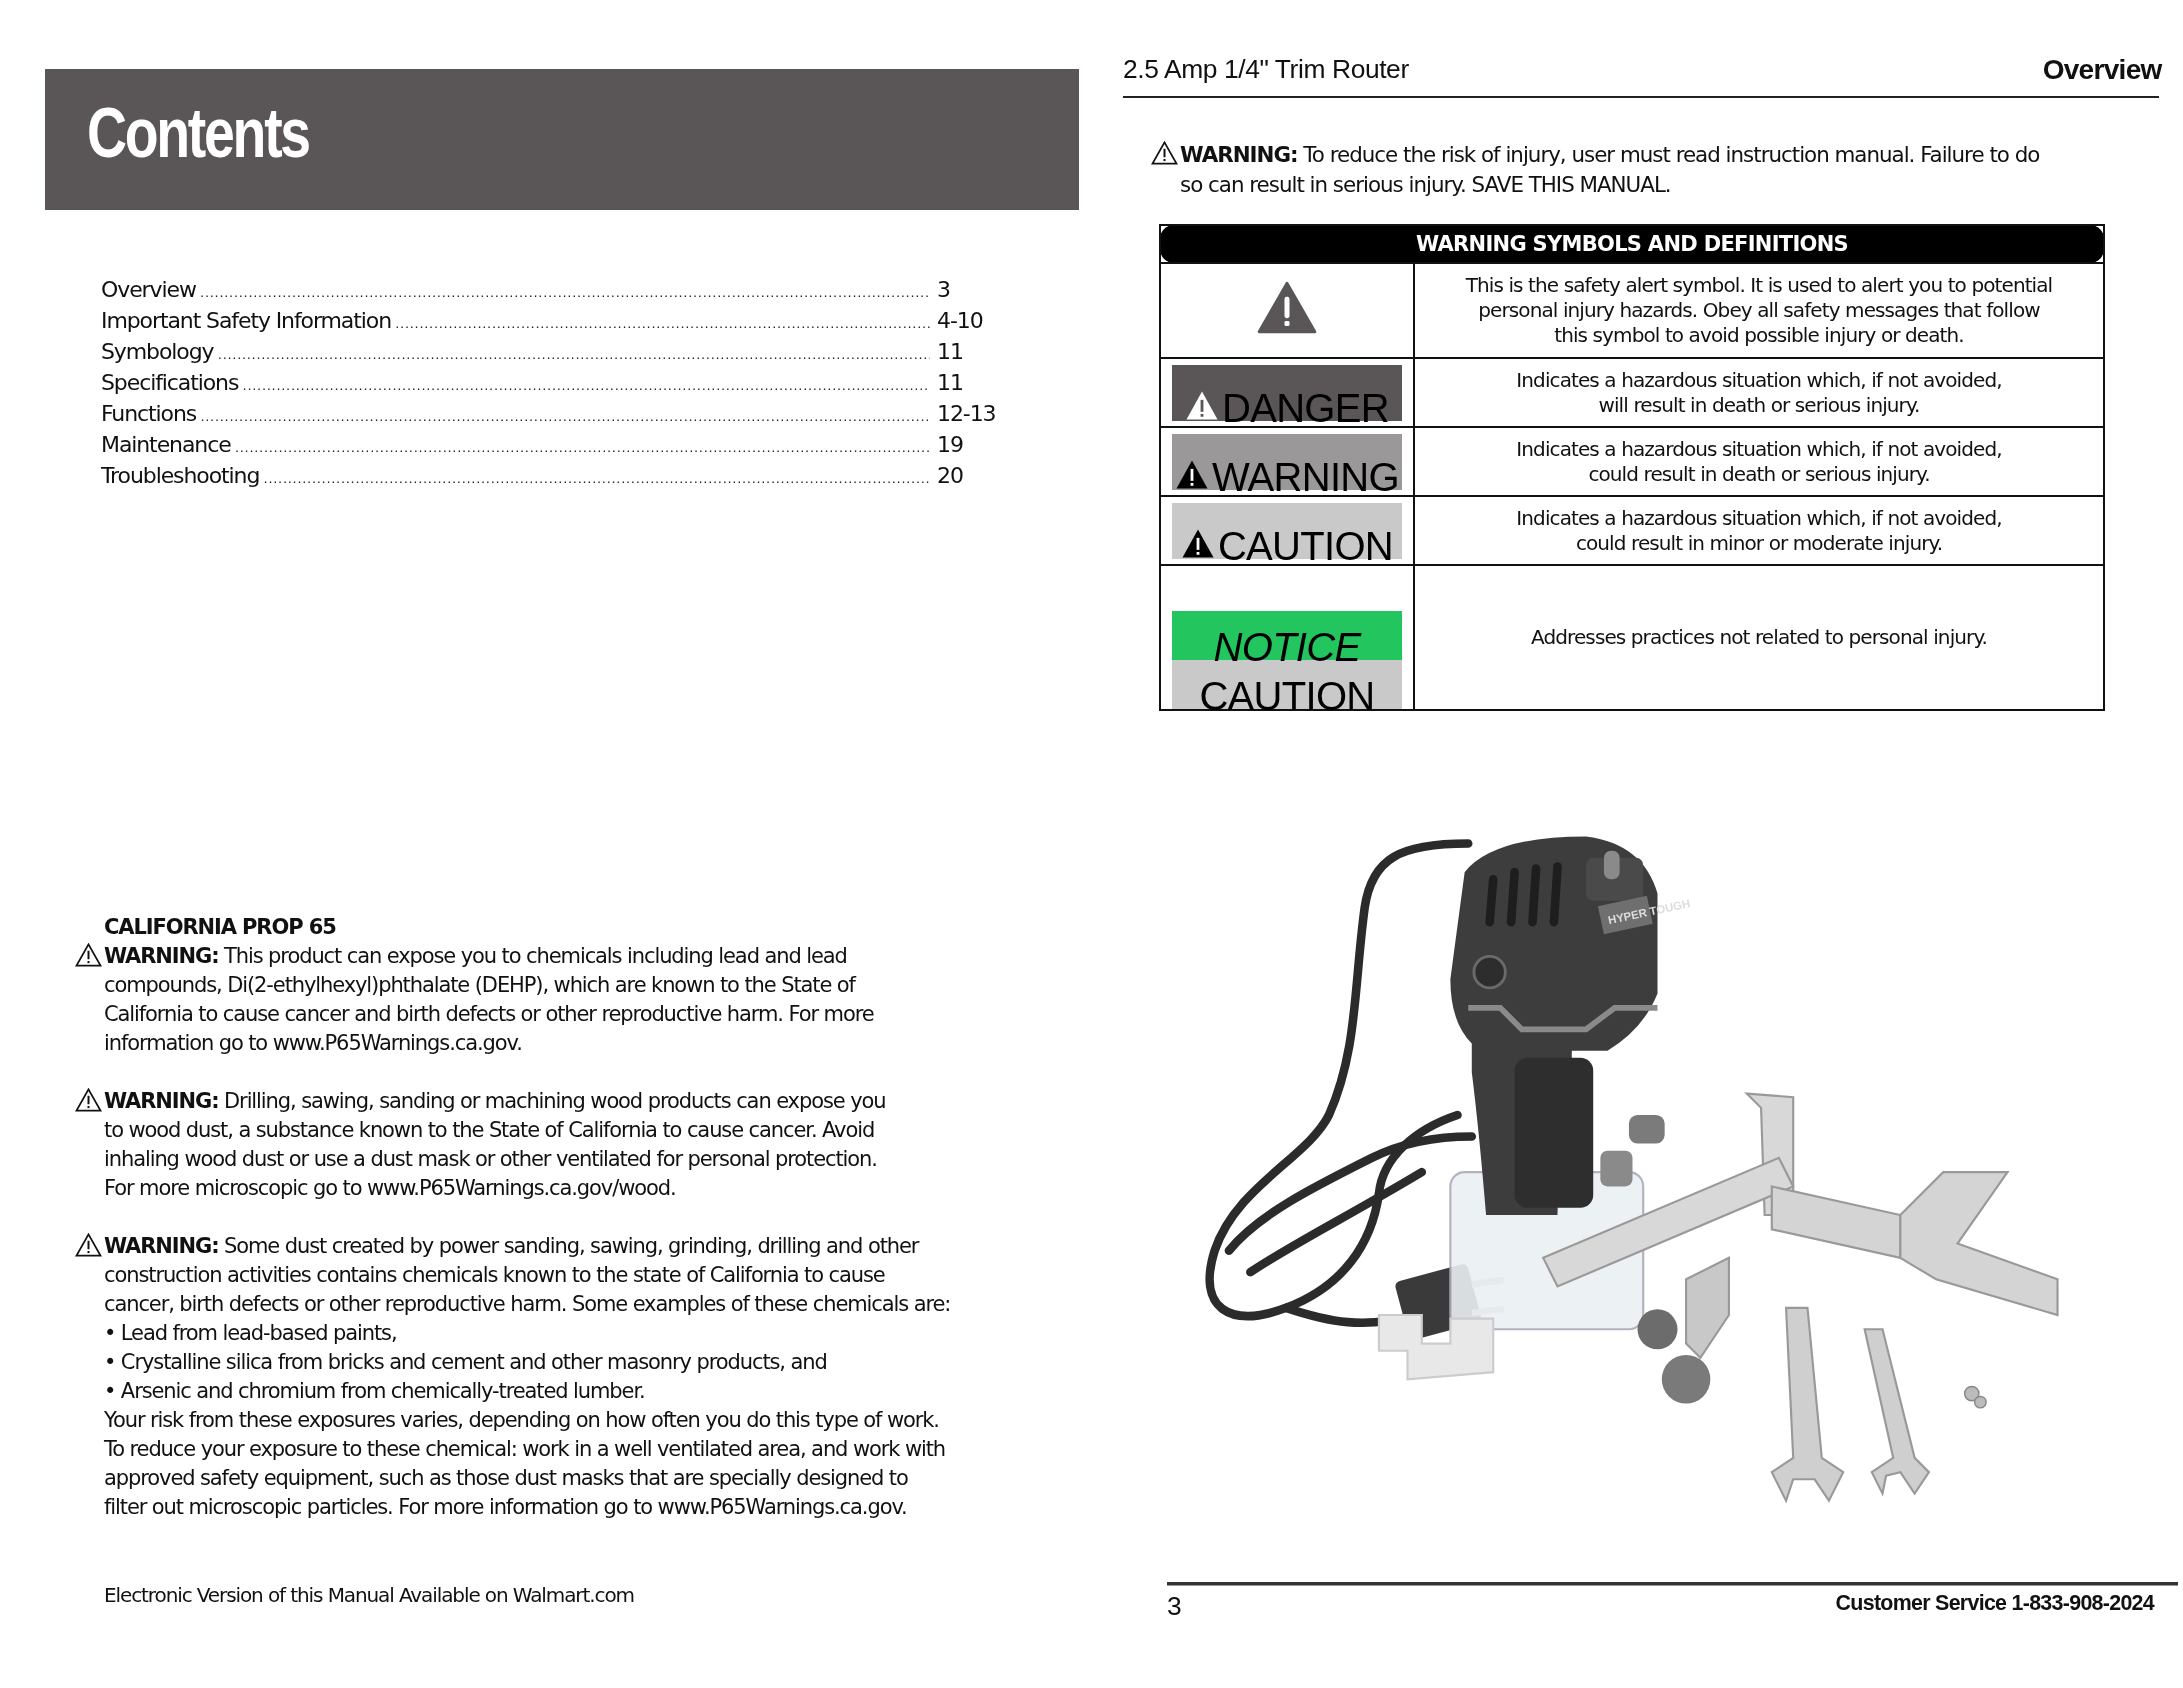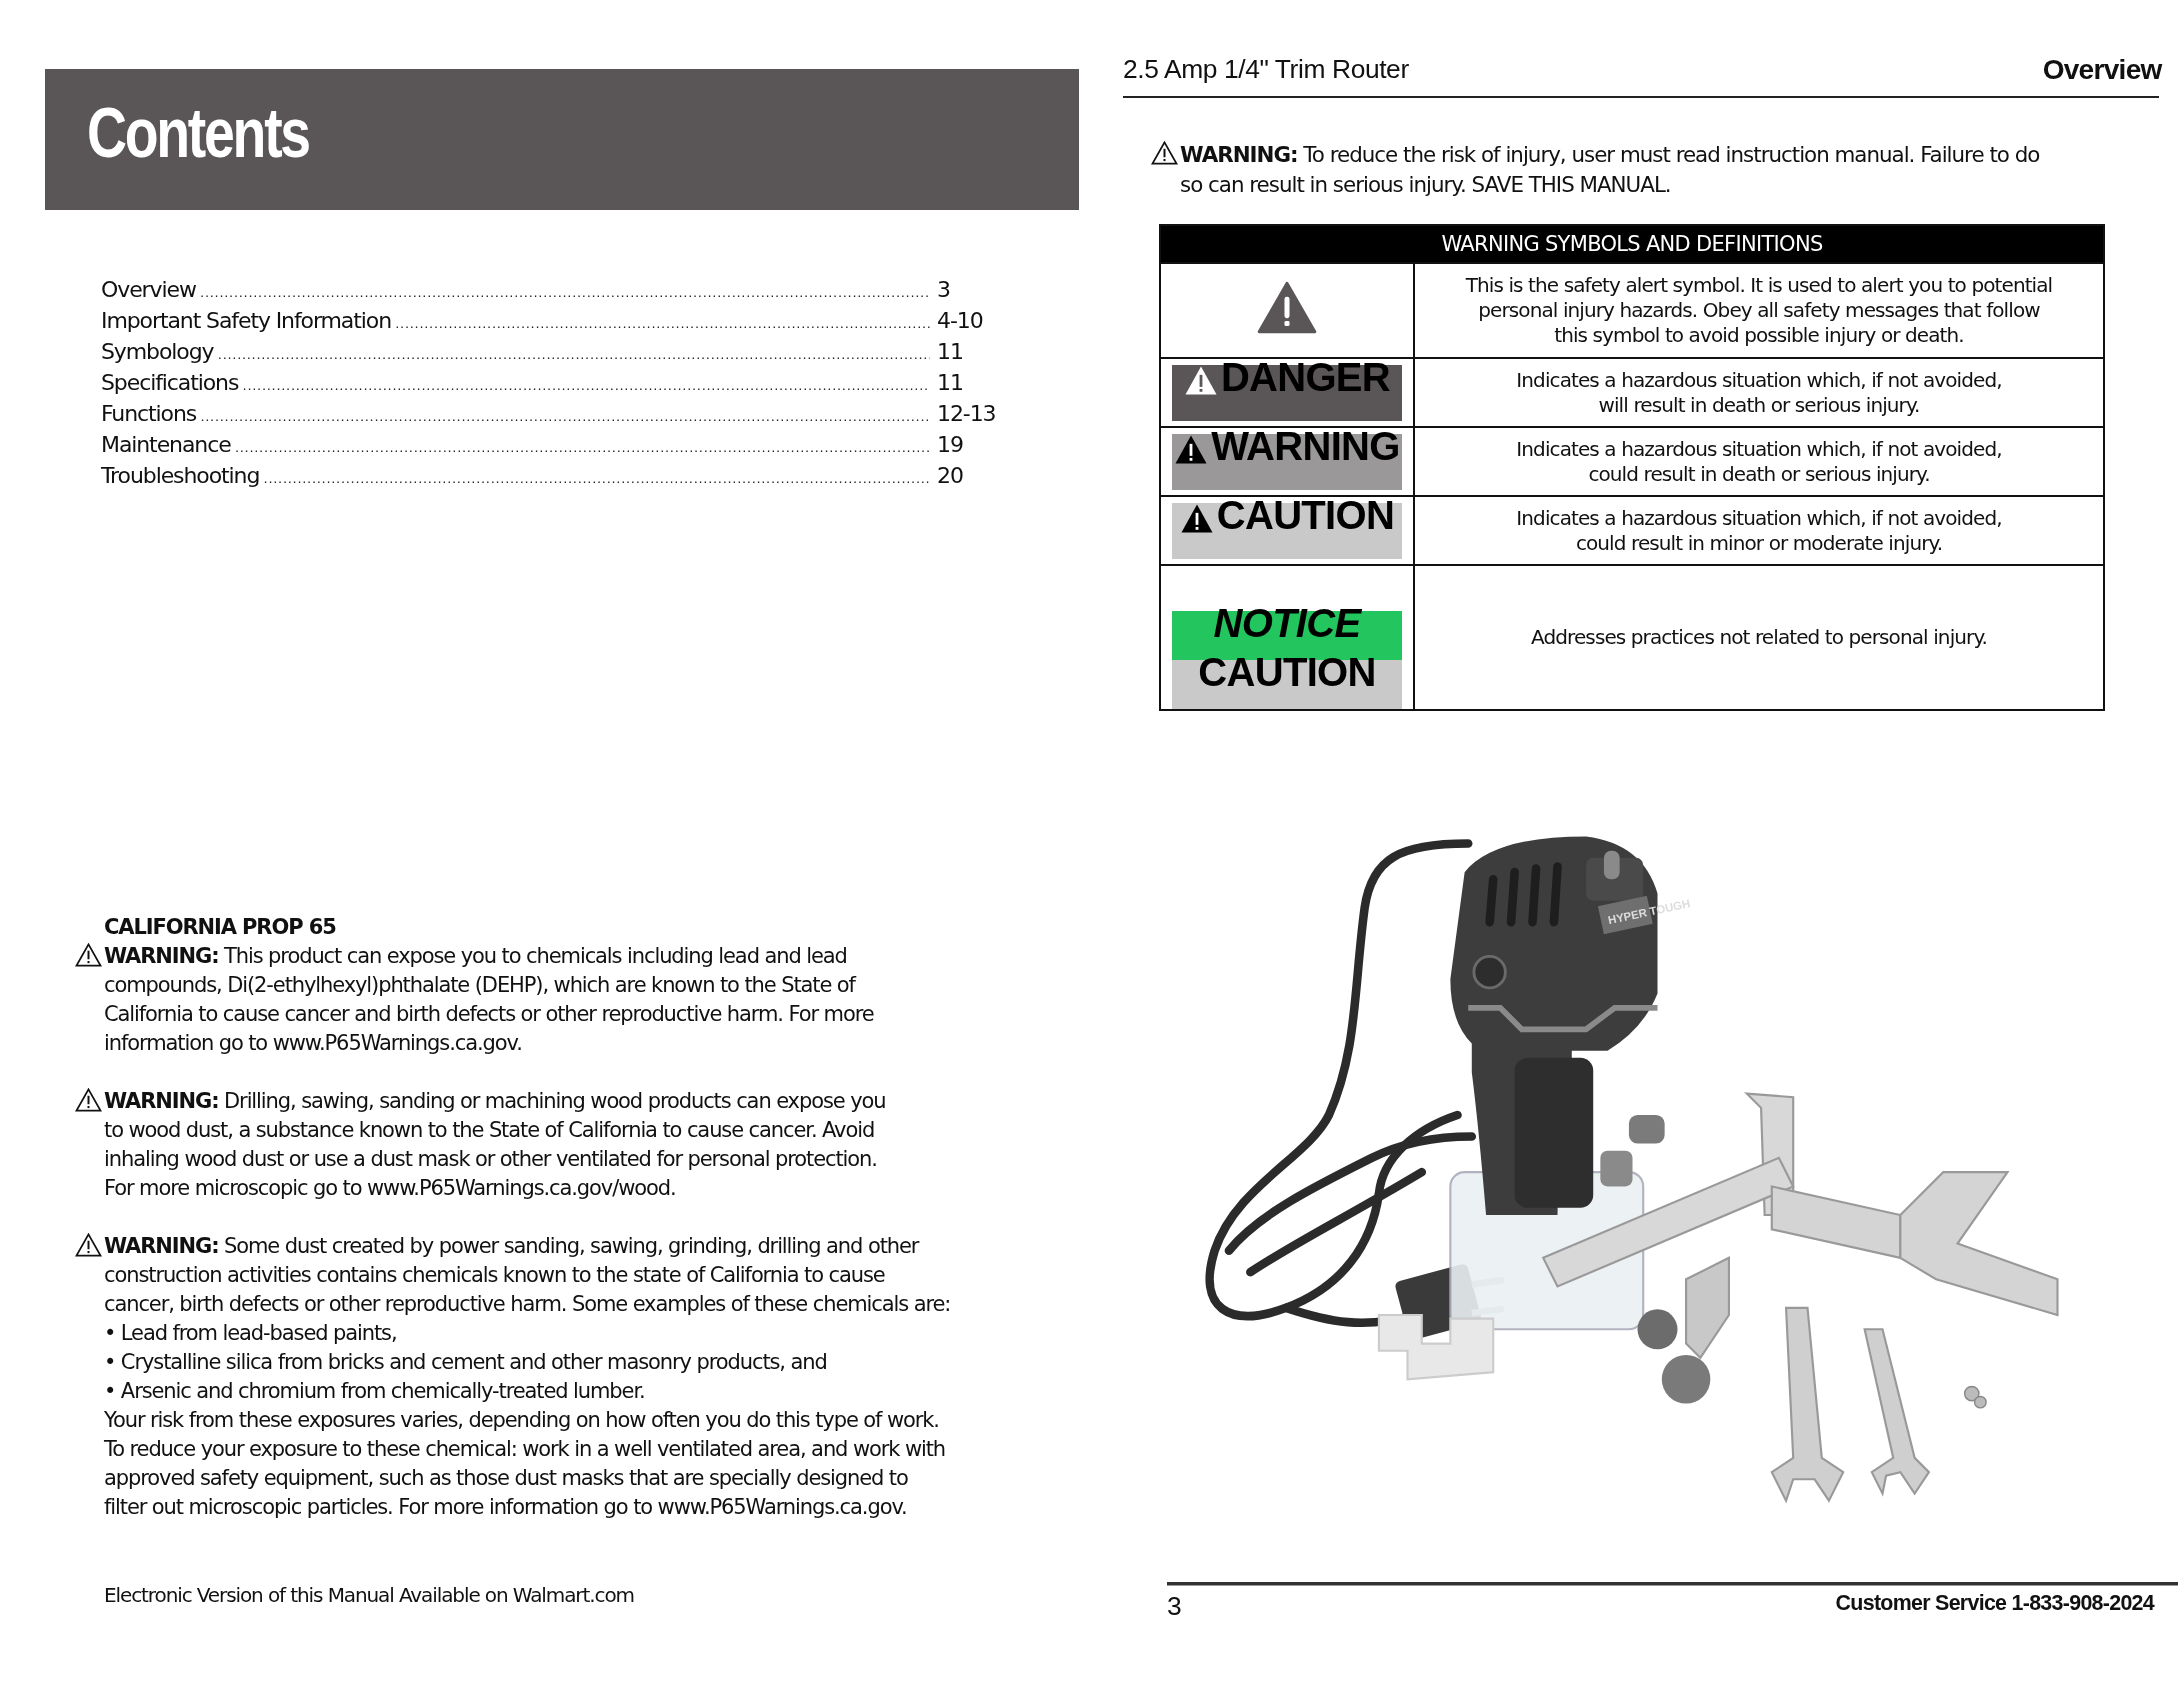--- a/index.html
+++ b/index.html
@@ -28,28 +28,28 @@
 
   
   .rh-title { left:1123px; top:54px; font-size:26.4px; letter-spacing:-0.4px; }
   .rh-section { right:21.4px; top:54px; font-size:28px; font-weight:bold; letter-spacing:-0.7px; }
   .rh-rule { left:1123px; top:96px; width:1036px; height:2.1px; background:#222; }
 
   .top-warning { left:1151px; top:140px; width:1001px; font-family:"DejaVu Sans", sans-serif; font-size:21.4px; letter-spacing:-1px; line-height:30px; }
   .top-warning .warn-icon { top:1.4px; }
 
   .sym-table { left:1159px; top:224px; width:946px; border-collapse:collapse; border:2.9px solid #111; font-family:"DejaVu Sans", sans-serif; }
-  .sym-table th { background:#000; color:#fff; font-size:21px; letter-spacing:-0.7px; height:36px; padding:0; font-weight:normal; }
+  .sym-table th { background:#000; color:#fff; font-size:21px; letter-spacing:-0.7px; height:36px; padding:0; font-weight:bold;border-radius:14px; }
   .sym-table td { border:2.9px solid #111; text-align:center; padding:0; font-size:20px; letter-spacing:-0.9px; line-height:25px; }
   .sym-table td.sym { width:252px; }
   .row-alert td { height:93px; }
   .row-danger td, .row-warning td, .row-caution td { height:67px; }
   .row-notice td { height:120px; }
 
-  .label-box { margin:0 auto; width:230px; height:56px; display:flex; align-items:flex-start; justify-content:center; font-family:"Liberation Sans", sans-serif; font-weight:bold; font-size:40px; letter-spacing:-0.7px; color:#000; }
+  .label-box { margin:0 auto; width:230px; height:56px; display:flex; align-items:flex-end; justify-content:center; font-family:"Liberation Sans", sans-serif; font-weight:normal; font-size:40px; letter-spacing:-0.7px; color:#000; }
   .label-danger { background:#5a5657; }
   .label-warning { background:#9a9898; }
   .label-caution { background:#c9c9c9; }
   .label-notice { background:#22c55e; font-style:italic; height:49px;margin-top:45px; }
   .label-caution2 { background:#c9c9c9; height:49px; }
   .tri { display:inline-block; width:34px; height:31px; margin-right:2.9px; }
 
   .product-photo { left:1186px; top:815px; width:943px; height:700px; }
 
   .rf-rule { left:1167px; top:1582px; width:1011px; height:2.9px; background:#333; border-bottom:0.7px solid #999; }

